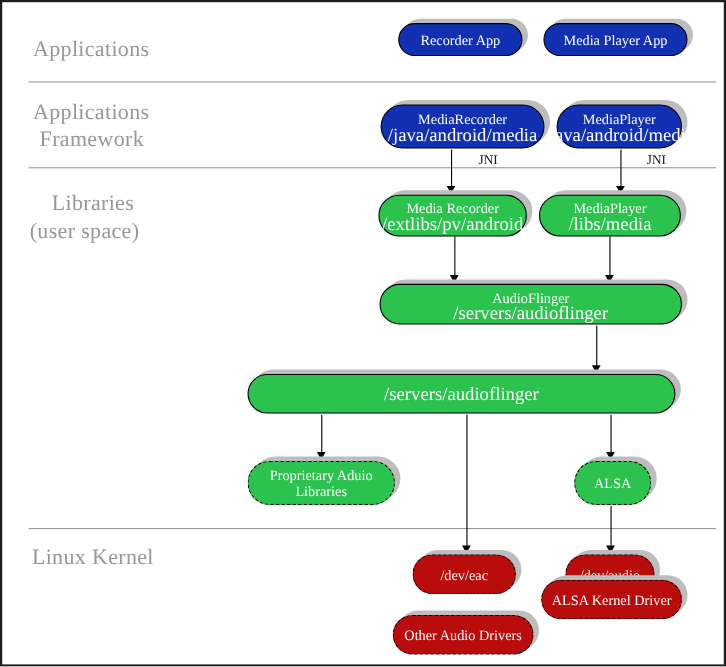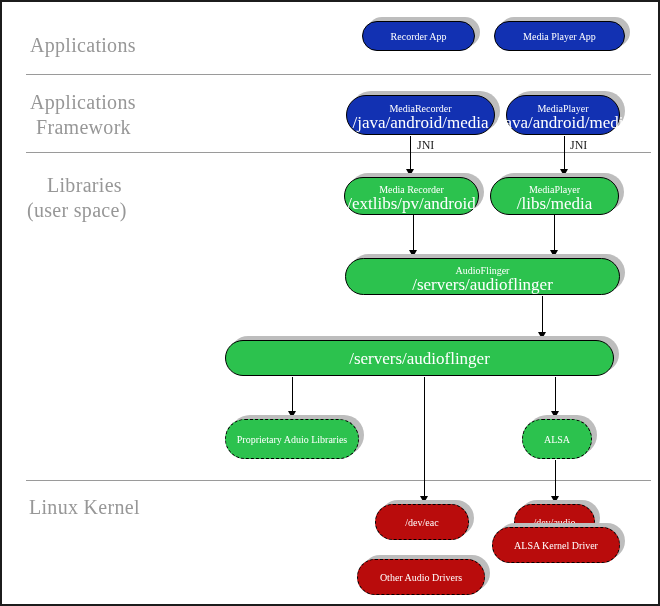--- a/index.html
+++ b/index.html
@@ -36,38 +36,39 @@
     align-items:center;
     justify-content:center;
     text-align:center;
     box-shadow:5px -4px 0 0 #bdbdbd;
     padding:0 8px;
   }
   .pill.dashed{border:1.6px dashed #000;}
   .blue{background:#1231b2;}
   .green{background:#2cc24e;}
   .red{background:#b90c0c;}
-  .t1{font-size:10px;line-height:15px;}
+  .t1{font-size:13px;line-height:15px;}
   .t2{font-size:17px;line-height:13px;}
   .vline{
     position:absolute;
     width:1px;
     background:#000;
   }
   .ahead{
     position:absolute;
     width:0;height:0;
     border-left:4px solid transparent;
     border-right:4px solid transparent;
     border-top:7px solid #000;
   }
   .jni{
     position:absolute;
     font-size:12px;
     color:#1a1a1a;
+    margin-left:18px;
   }
 </style>
 </head>
 <body>
 
 <div class="canvas">
 
   <div class="layer-label" style="left:28px;top:31px">Applications</div>
   <div class="layer-label" style="left:28px;top:88px">
     <div>Applications</div>

